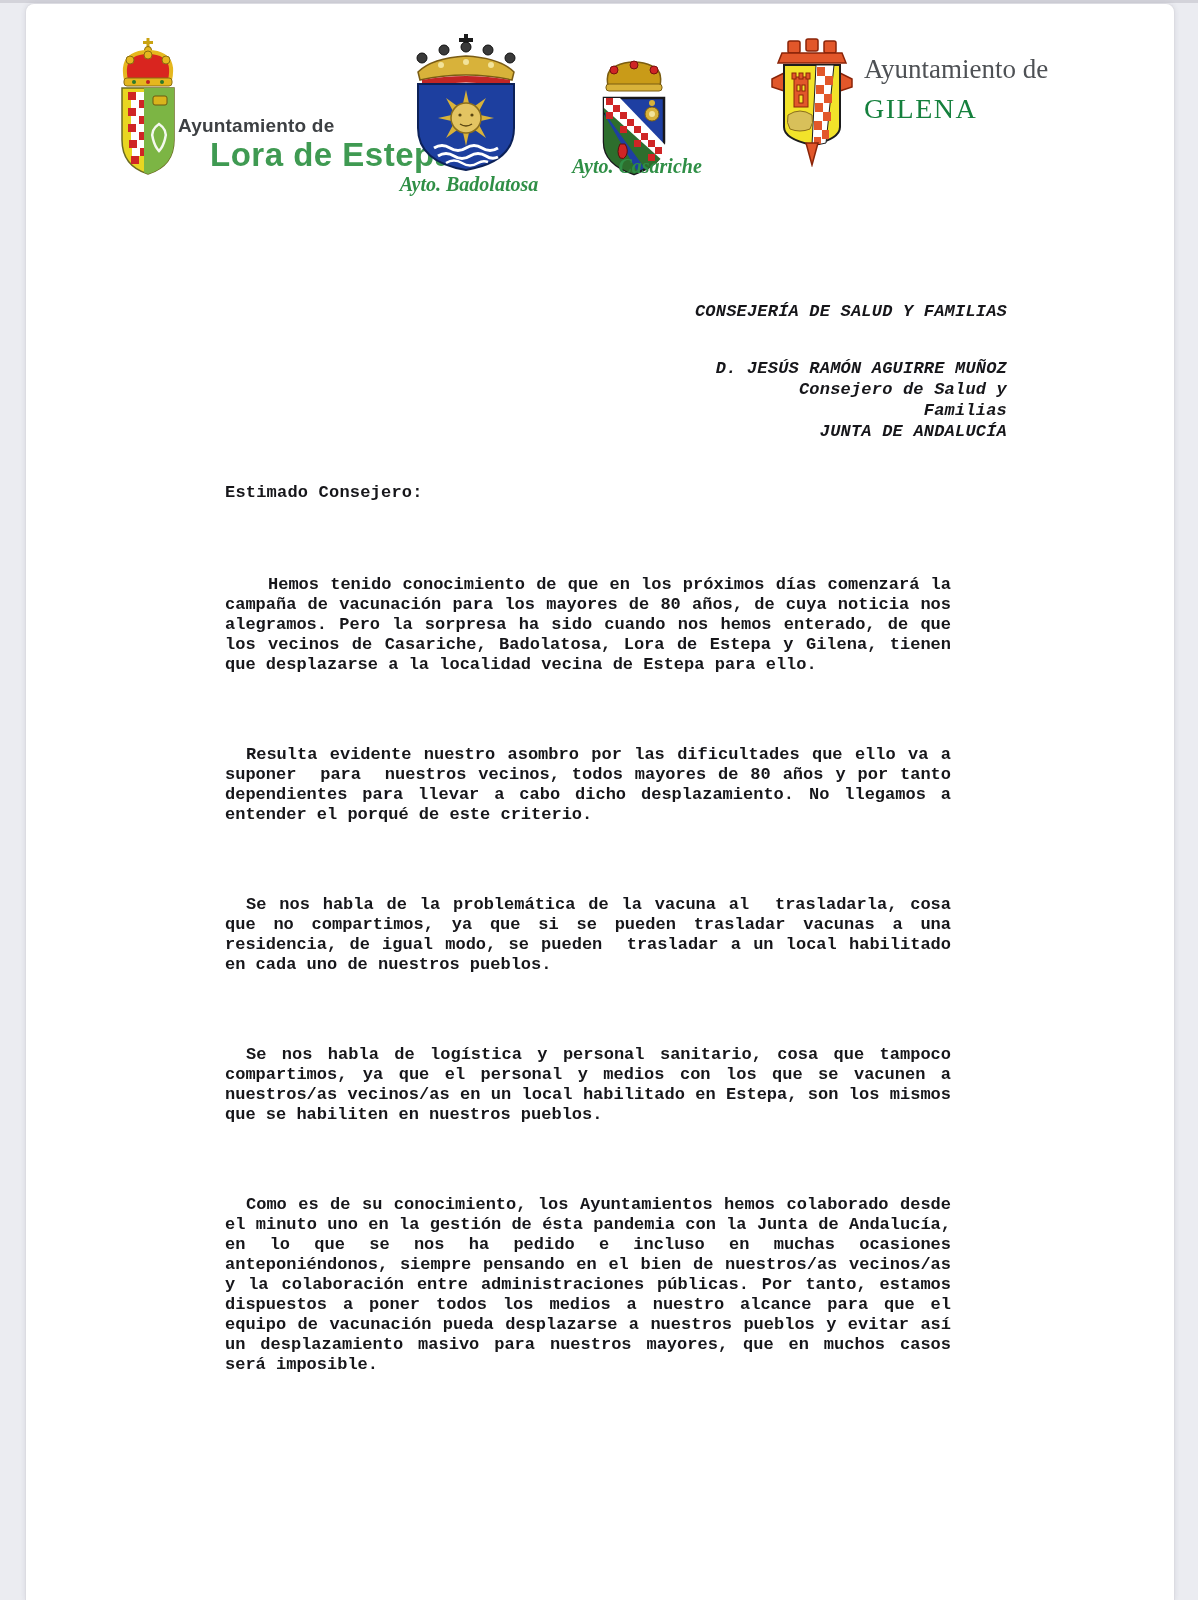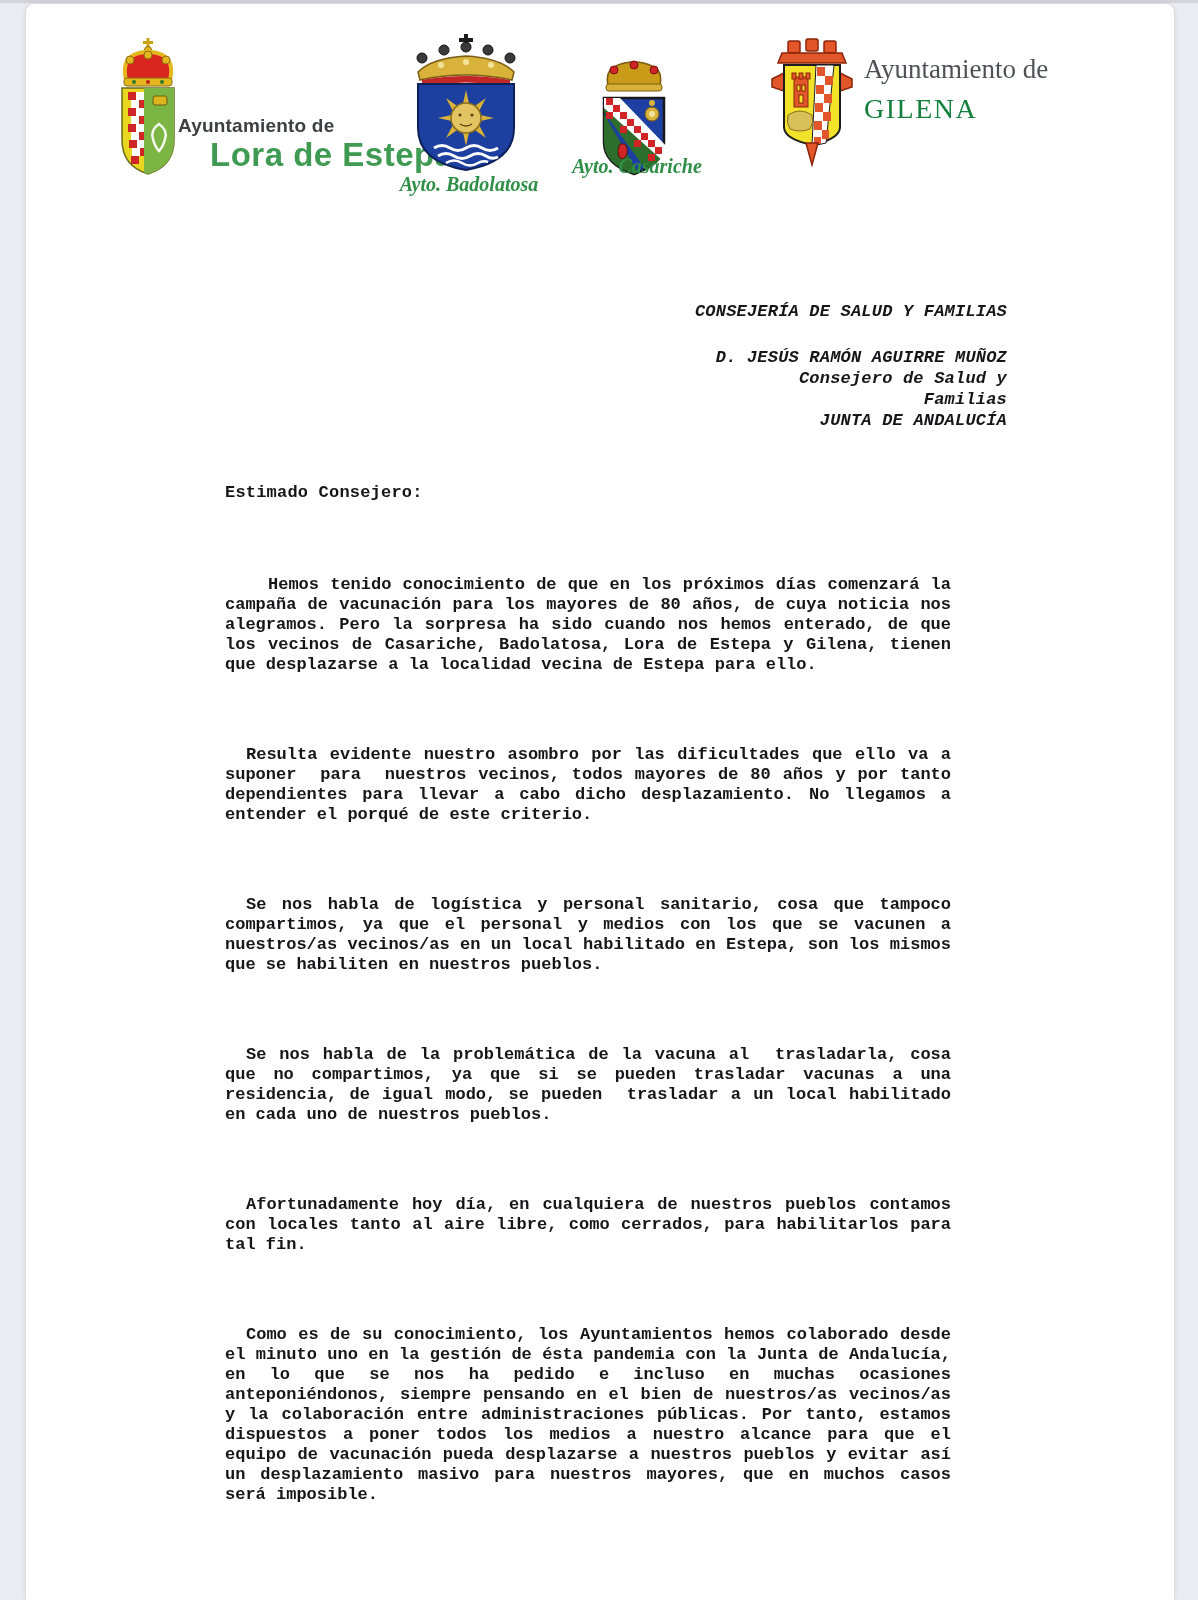--- a/index.html
+++ b/index.html
@@ -31,21 +31,21 @@
   .gilena-text{position:absolute;left:838px;top:52px;line-height:1;font-family:"Liberation Serif",serif;}
   .gilena-text .t1{font-size:27px;color:#4e5155;}
   .gilena-text .t2{font-size:28px;font-weight:normal;color:#15803d;margin-top:12px;letter-spacing:1.5px;}
   
   .mono{font-family:"Liberation Mono","DejaVu Sans Mono",monospace;color:#16161a;}
   .recipient{
     position:absolute;right:167px;top:297px;text-align:right;
     font-size:17px;line-height:21px;font-style:italic;font-weight:bold;
     letter-spacing:0.2px;
   }
-  .recipient .r1{margin-bottom:25px;}
+  .recipient .r1{margin-bottom:36px;}
   .salutation{
     position:absolute;left:199px;top:479px;font-size:17px;font-weight:bold;letter-spacing:0.2px;
   }
   .letter-body{
     position:absolute;left:199px;top:521px;width:726px;
     font-size:17px;line-height:20px;text-align:justify;font-weight:bold;
     white-space:pre-wrap;
   }
   .letter-body p{margin:10px 0 20px 0;padding:0;text-indent:21px;}
   .letter-body p.first{text-indent:43px;}
@@ -244,19 +244,18 @@
     <div>Consejero de Salud y</div>
     <div>Familias</div>
     <div>JUNTA DE ANDALUCÍA</div>
   </div>
 
   <div class="salutation mono">Estimado Consejero:</div>
 
   <div class="letter-body mono">
     <p class="first">Hemos tenido conocimiento de que en los próximos días comenzará la campaña de vacunación para los mayores de 80 años, de cuya noticia nos alegramos. Pero la sorpresa ha sido cuando nos hemos enterado, de que los vecinos de Casariche, Badolatosa, Lora de Estepa y Gilena, tienen que desplazarse a la localidad vecina de Estepa para ello.</p>
     <p>Resulta evidente nuestro asombro por las dificultades que ello va a suponer  para  nuestros vecinos, todos mayores de 80 años y por tanto dependientes para llevar a cabo dicho desplazamiento. No llegamos a entender el porqué de este criterio.</p>
+    <p>Se nos habla de la problemática de la vacuna al  trasladarla, cosa que no compartimos, ya que si se pueden trasladar vacunas a una residencia, de igual modo, se pueden  trasladar a un local habilitado en cada uno de nuestros pueblos.</p>
     <p>Se nos habla de logística y personal sanitario, cosa que tampoco compartimos, ya que el personal y medios con los que se vacunen a nuestros/as vecinos/as en un local habilitado en Estepa, son los mismos que se habiliten en nuestros pueblos.</p>
-    <p>Se nos habla de la problemática de la vacuna al  trasladarla, cosa que no compartimos, ya que si se pueden trasladar vacunas a una residencia, de igual modo, se pueden  trasladar a un local habilitado en cada uno de nuestros pueblos.</p>
-    <p>Afortunadamente hoy día, en cualquiera de nuestros pueblos contamos con locales tanto al aire libre, como cerrados, para habilitarlos para tal fin.</p>
     <p>Como es de su conocimiento, los Ayuntamientos hemos colaborado desde el minuto uno en la gestión de ésta pandemia con la Junta de Andalucía, en lo que se nos ha pedido e incluso en muchas ocasiones anteponiéndonos, siempre pensando en el bien de nuestros/as vecinos/as y la colaboración entre administraciones públicas. Por tanto, estamos dispuestos a poner todos los medios a nuestro alcance para que el equipo de vacunación pueda desplazarse a nuestros pueblos y evitar así un desplazamiento masivo para nuestros mayores, que en muchos casos será imposible.</p>
   </div>
 
 </div>
 
 </body></html>

